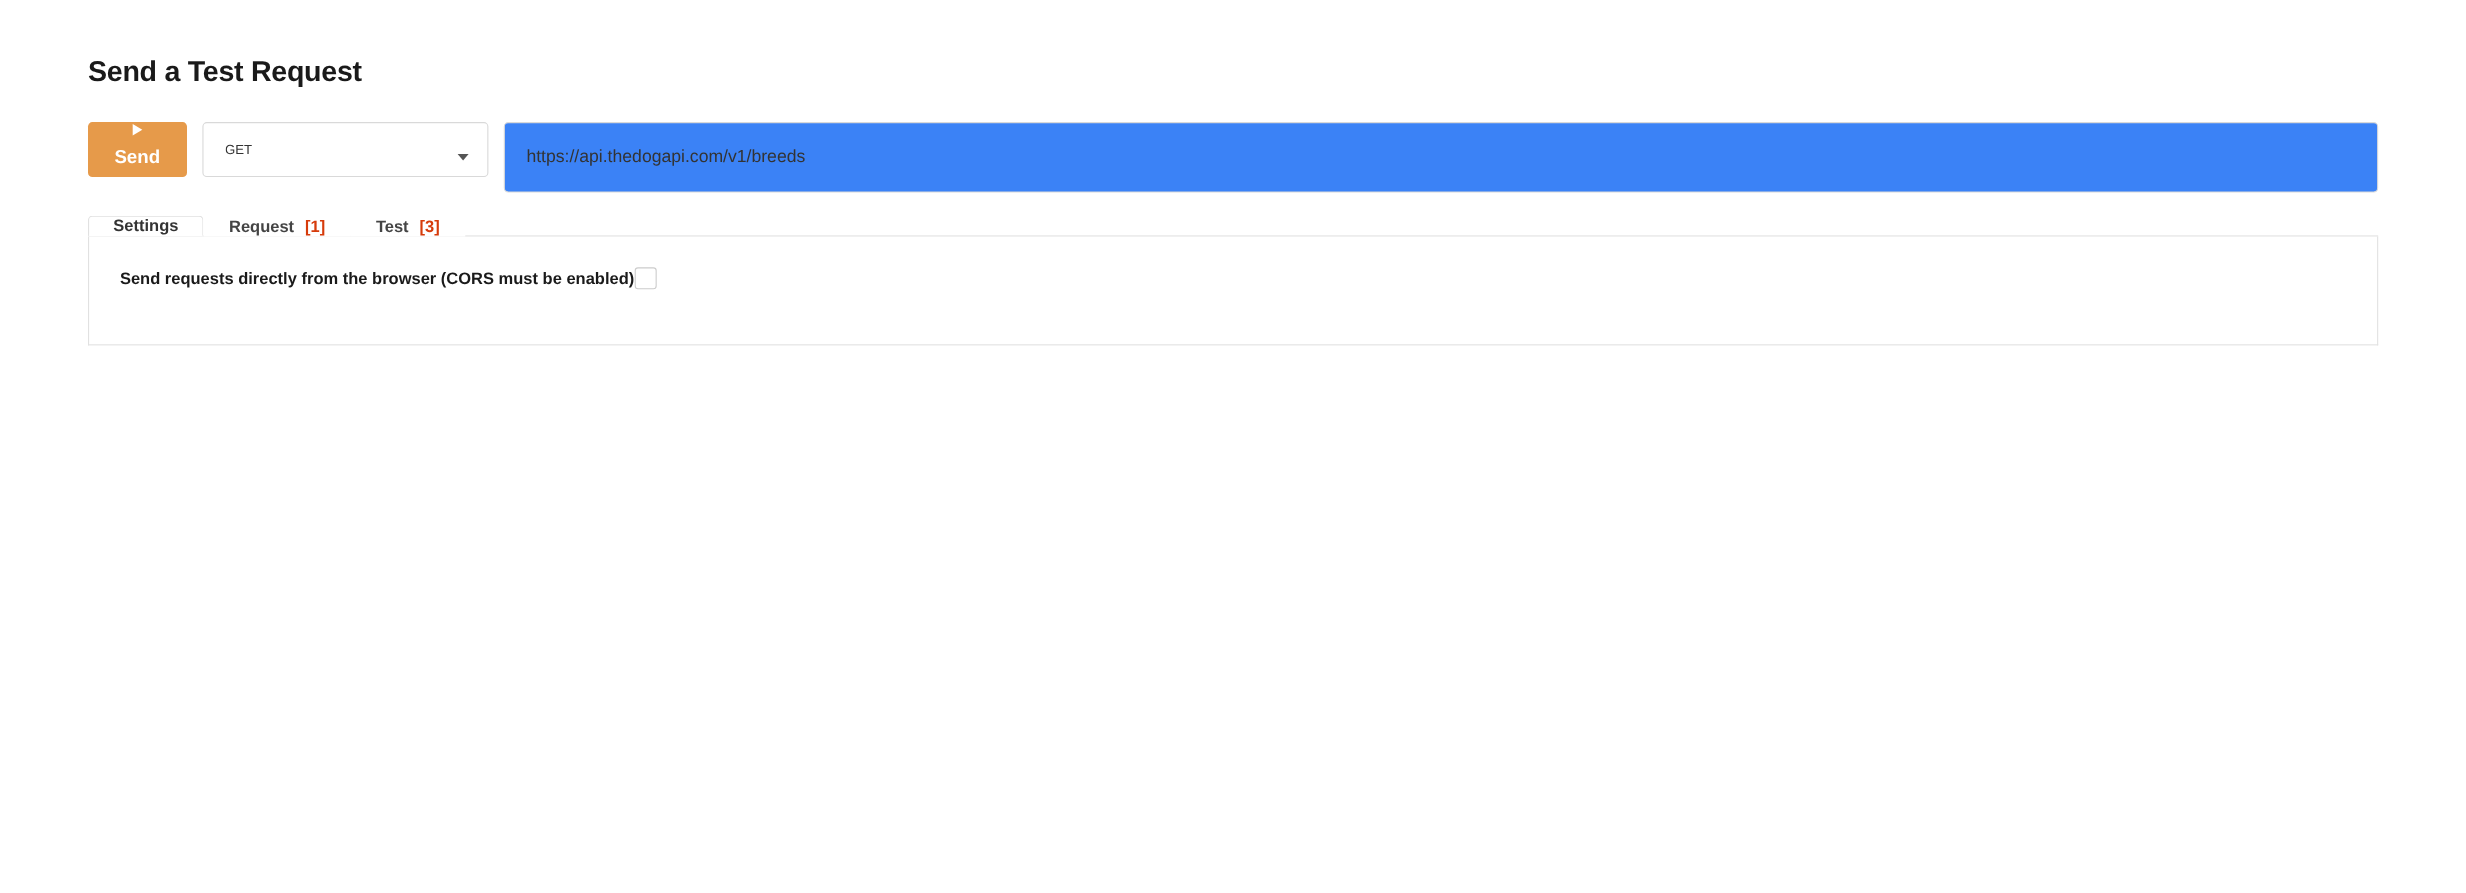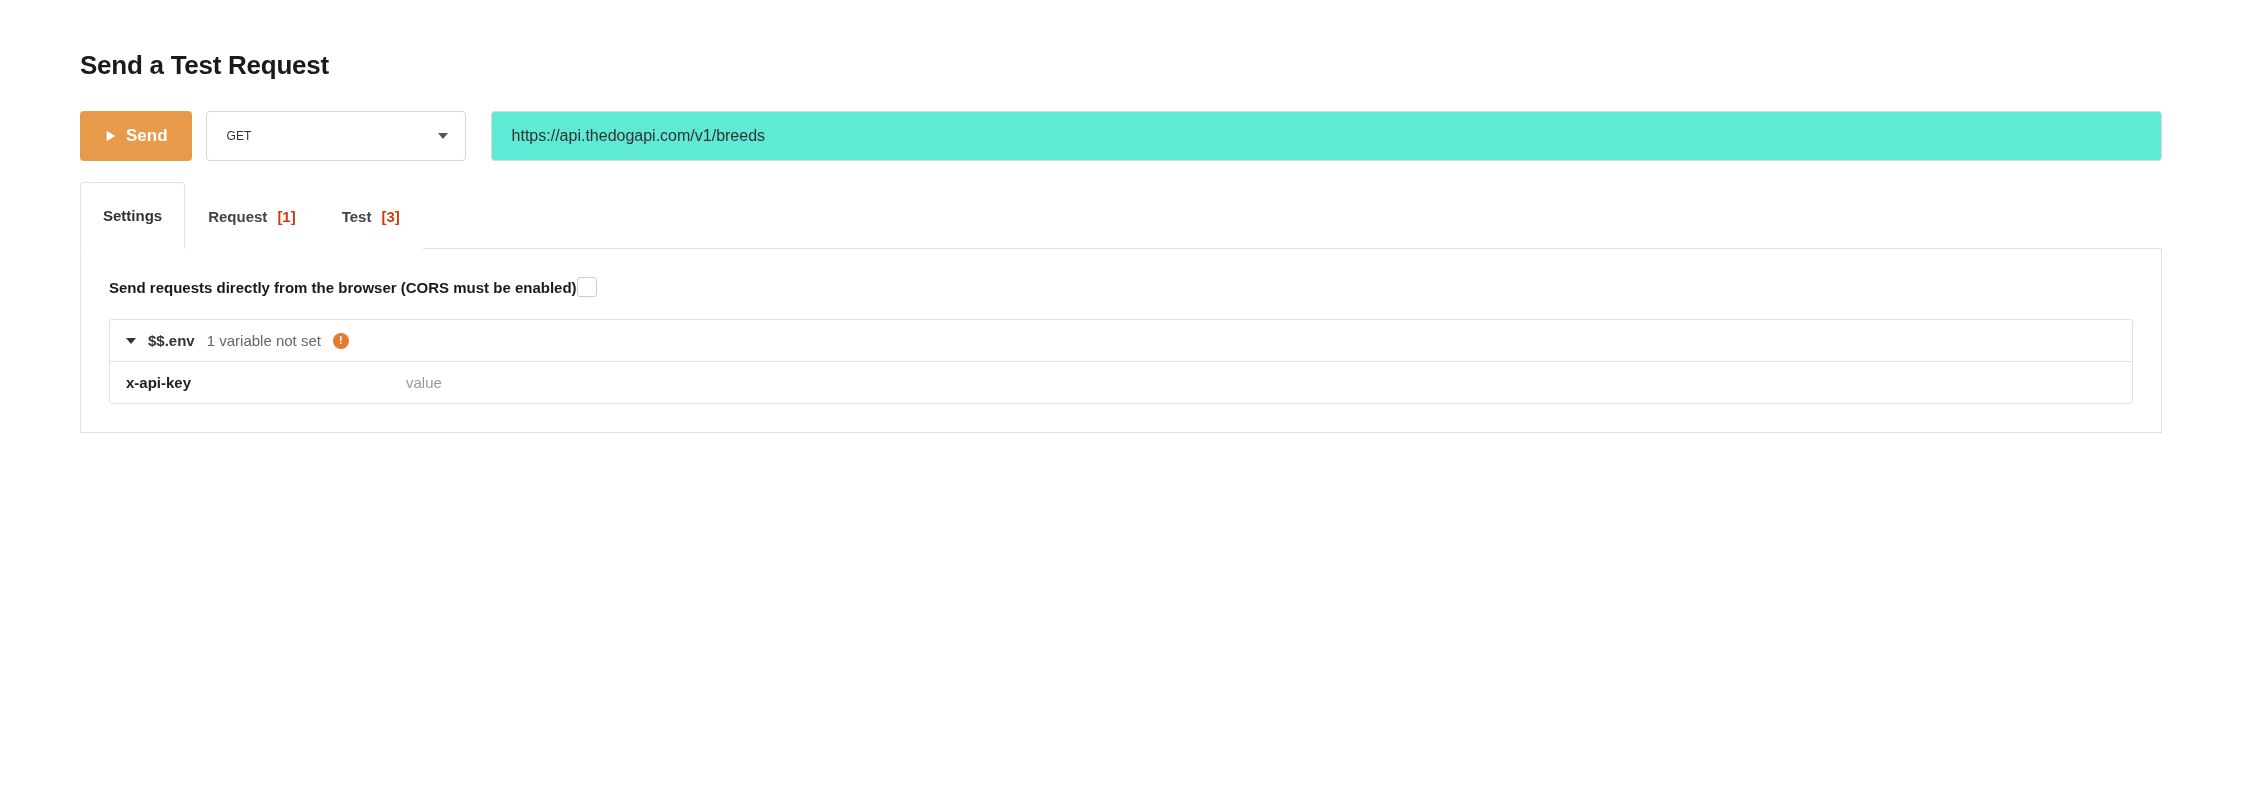--- a/index.html
+++ b/index.html
@@ -27,20 +27,21 @@
     gap: 8px;
     background: #e69a4a;
     color: #fff;
     border: none;
     border-radius: 4px;
     padding: 0 24px;
     height: 50px;
     font-size: 17px;
     font-weight: 600;
     cursor: pointer;
+    flex-direction: column;
   }
   .send-btn svg { fill: #fff; }
   .method-select {
     height: 50px;
     border: 1px solid #d9d9d9;
     border-radius: 4px;
     padding: 0 60px 0 20px;
     font-size: 12px;
     font-weight: 500;
     color: #333;
@@ -57,36 +58,35 @@
     top: 50%;
     width: 0; height: 0;
     border-left: 5px solid transparent;
     border-right: 5px solid transparent;
     border-top: 6px solid #555;
     transform: translateY(-50%);
     pointer-events: none;
   }
   .url-input {
     flex: 1;
-    height: 50px;
+    height: 64px;
     border: 1px solid #d9d9d9;
     border-radius: 4px;
     padding: 0 20px;
     font-size: 16px;
     color: #333;
-    background: #5eead4;
-    margin-left: 11px;
+    background: #3b82f6;
   }
   .tabs {
     display: flex;
     border-bottom: 1px solid #e1e1e1;
     margin-bottom: 0;
   }
   .tab {
-    padding: 24px 22px;
+    padding: 0 22px;
     font-size: 15px;
     font-weight: 600;
     color: #333;
     cursor: pointer;
     border: 1px solid transparent;
     border-bottom: none;
     background: #fff;
     display: flex;
     align-items: center;
     gap: 10px;
@@ -207,25 +207,13 @@
     <span class="count">[3]</span>
   </div>
 </div>
 
 <div class="panel">
   <div class="cors-row">
     <span>Send requests directly from the browser (CORS must be enabled)</span>
     <div class="checkbox"></div>
   </div>
 
-  <div class="env-block">
-    <div class="env-header">
-      <span class="caret"></span>
-      <span class="env-name">$$.env</span>
-      <span class="env-msg">1 variable not set</span>
-      <span class="warn-icon">!</span>
-    </div>
-    <div class="env-row">
-      <div class="env-key">x-api-key</div>
-      <input class="env-val" type="text" placeholder="value" style="">
-    </div>
-  </div>
 </div>
 
 </body></html>

